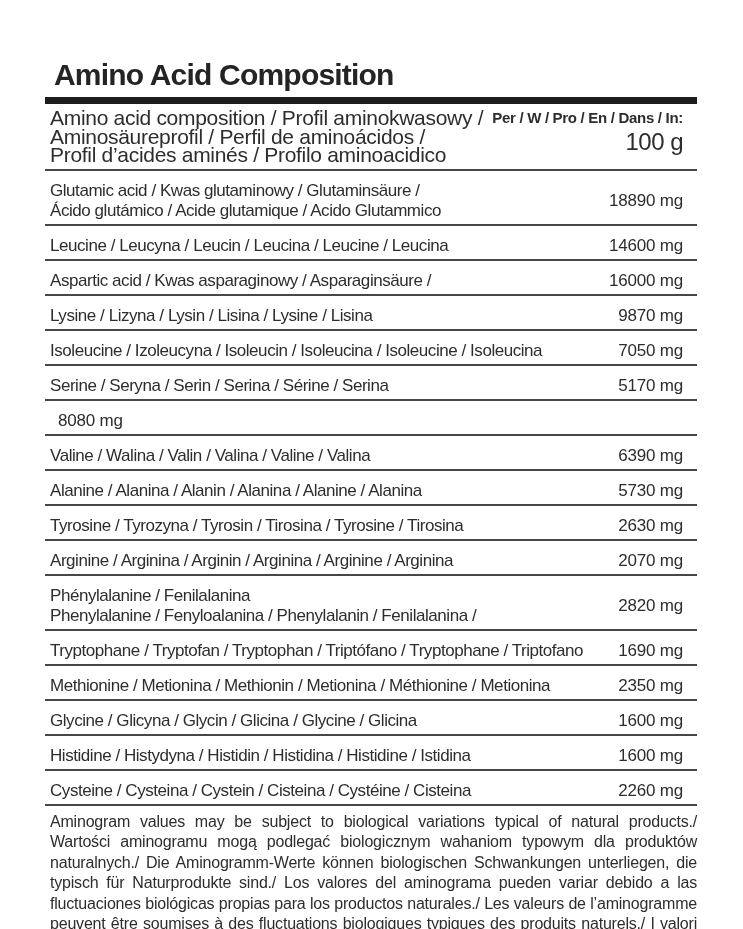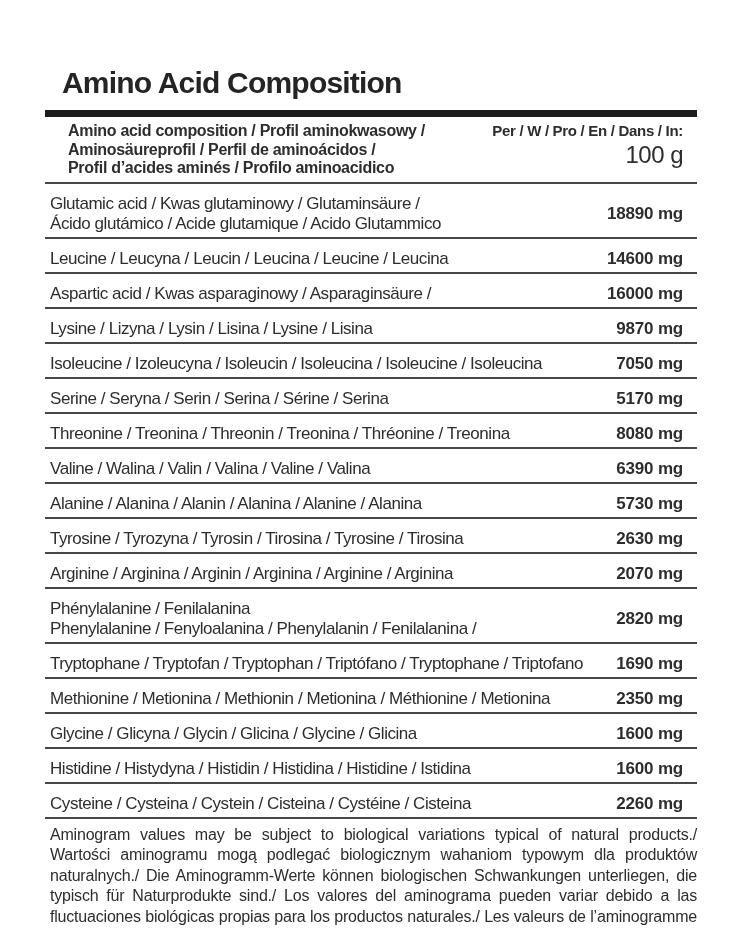--- a/index.html
+++ b/index.html
@@ -11,40 +11,40 @@
   *{box-sizing:border-box;}
   html,body{margin:0;padding:0;}
   body{
     width:743px;height:929px;position:relative;overflow:hidden;
     background:var(--bg);
     color:var(--text);
     font-family:"Liberation Sans","DejaVu Sans",sans-serif;
   }
   .sheet{position:absolute;left:45px;top:55px;width:652px;}
   .page-title{
-    margin:12px;padding-left:5px;
+    margin:4px;padding-left:5px;
     font-size:30px;line-height:31px;font-weight:700;
     letter-spacing:-0.8px;color:#242424;
   }
   .thick-bar{margin-top:7px;height:7px;background:var(--bar);}
   .header-row{
     display:flex;justify-content:space-between;align-items:flex-start;
     padding:5px 0 4px 5px;border-bottom:2px solid var(--rule);
   }
-  .header-left{font-weight:700;font-size:16px;line-height:18.5px;letter-spacing:-0.3px;margin-left:18px;}
+  .header-left{font-weight:400;font-size:21px;line-height:18.5px;letter-spacing:-0.3px;}
   .header-right{text-align:right;padding-right:14px;}
   .per-label{font-weight:700;font-size:15px;line-height:18px;letter-spacing:-0.3px;white-space:nowrap;}
   .per-amount{font-weight:400;font-size:24px;line-height:30px;letter-spacing:-0.5px;}
   .row{
     display:flex;justify-content:space-between;align-items:center;
     padding:10px 0 3px 5px;border-bottom:2px solid var(--rule);
   }
   .cell-name{font-size:17px;line-height:20px;letter-spacing:-0.45px;}
   .cell-name .line{white-space:nowrap;}
-  .cell-value{font-size:17px;letter-spacing:-0.2px;white-space:nowrap;padding-right:14px;padding-left:8px;font-weight:bold;}
+  .cell-value{font-size:17px;letter-spacing:-0.2px;white-space:nowrap;padding-right:14px;padding-left:8px;}
   .footnote{
     margin:6px 0 0;padding-left:5px;
     font-size:16px;line-height:20.5px;letter-spacing:-0.2px;
     text-align:justify;
   }
 </style>
 </head>
 <body>
 
 <div class="sheet">
@@ -101,23 +101,20 @@
   </div>
 
   <div class="row">
     <div class="cell-name">
             <div class="line">Serine / Seryna / Serin / Serina / Sérine / Serina</div>
           </div>
     <div class="cell-value">5170 mg</div>
   </div>
 
   <div class="row">
-    <div class="cell-name">
-            <div class="line">Threonine / Treonina / Threonin / Treonina / Thréonine / Treonina</div>
-          </div>
     <div class="cell-value">8080 mg</div>
   </div>
 
 
   <div class="row">
     <div class="cell-name">
             <div class="line">Valine / Walina / Valin / Valina / Valine / Valina</div>
           </div>
     <div class="cell-value">6390 mg</div>
   </div>

